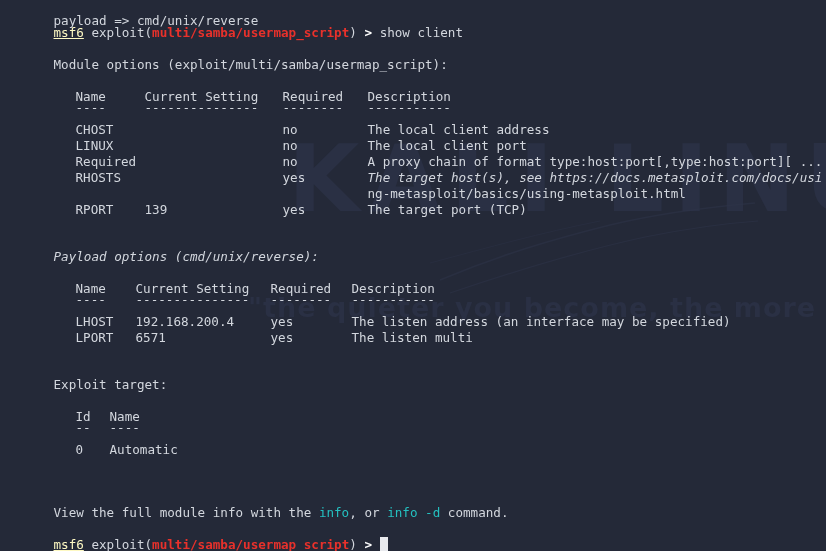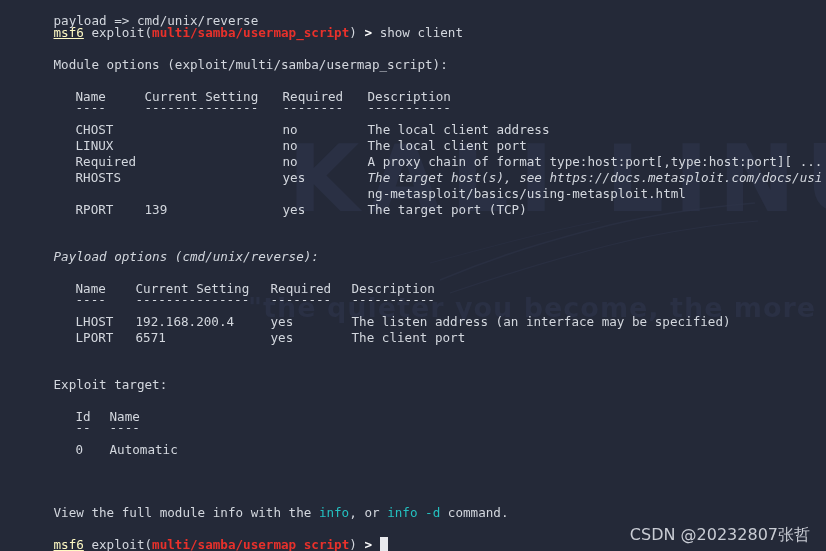--- a/index.html
+++ b/index.html
@@ -269,21 +269,21 @@
     <div class="line" style="top:314px; left:30px;">
       <span>LPORT</span>
     </div>
     <div class="line" style="top:314px; left:90px;">
       <span>6571</span>
     </div>
     <div class="line" style="top:314px; left:225px;">
       <span>yes</span>
     </div>
     <div class="line" style="top:314px; left:306px;">
-      <span>The client port</span>
+      <span>The listen multi</span>
     </div>
 
     <div class="line" style="top:361px;">
       <span>Exploit target:</span>
     </div>
 
     <div class="line" style="top:393px; left:30px;">
       <span>Id</span>
     </div>
     <div class="line" style="top:393px; left:64px;">
@@ -307,15 +307,14 @@
     <div class="line" style="top:489px;">
       <span class="c-white">View the full module info with the </span><span class="c-cyan">info</span><span class="c-white">, or </span><span class="c-cyan">info -d</span><span class="c-white"> command.</span>
     </div>
 
     <div class="line" style="top:521px;">
       <span class="c-prompt">msf6</span><span class="c-white"> </span><span class="c-white">exploit(</span><span class="c-red">multi/samba/usermap_script</span><span class="c-white">)</span><span class="c-gt"> </span><span class="c-gt">&gt;</span><span class="c-white"> </span><span class="cursor"></span>
     </div>
 
   </div>
 
-  <div class="csdn">CSDN @20232807张哲</div>
 
 </div>
 
 </body></html>

